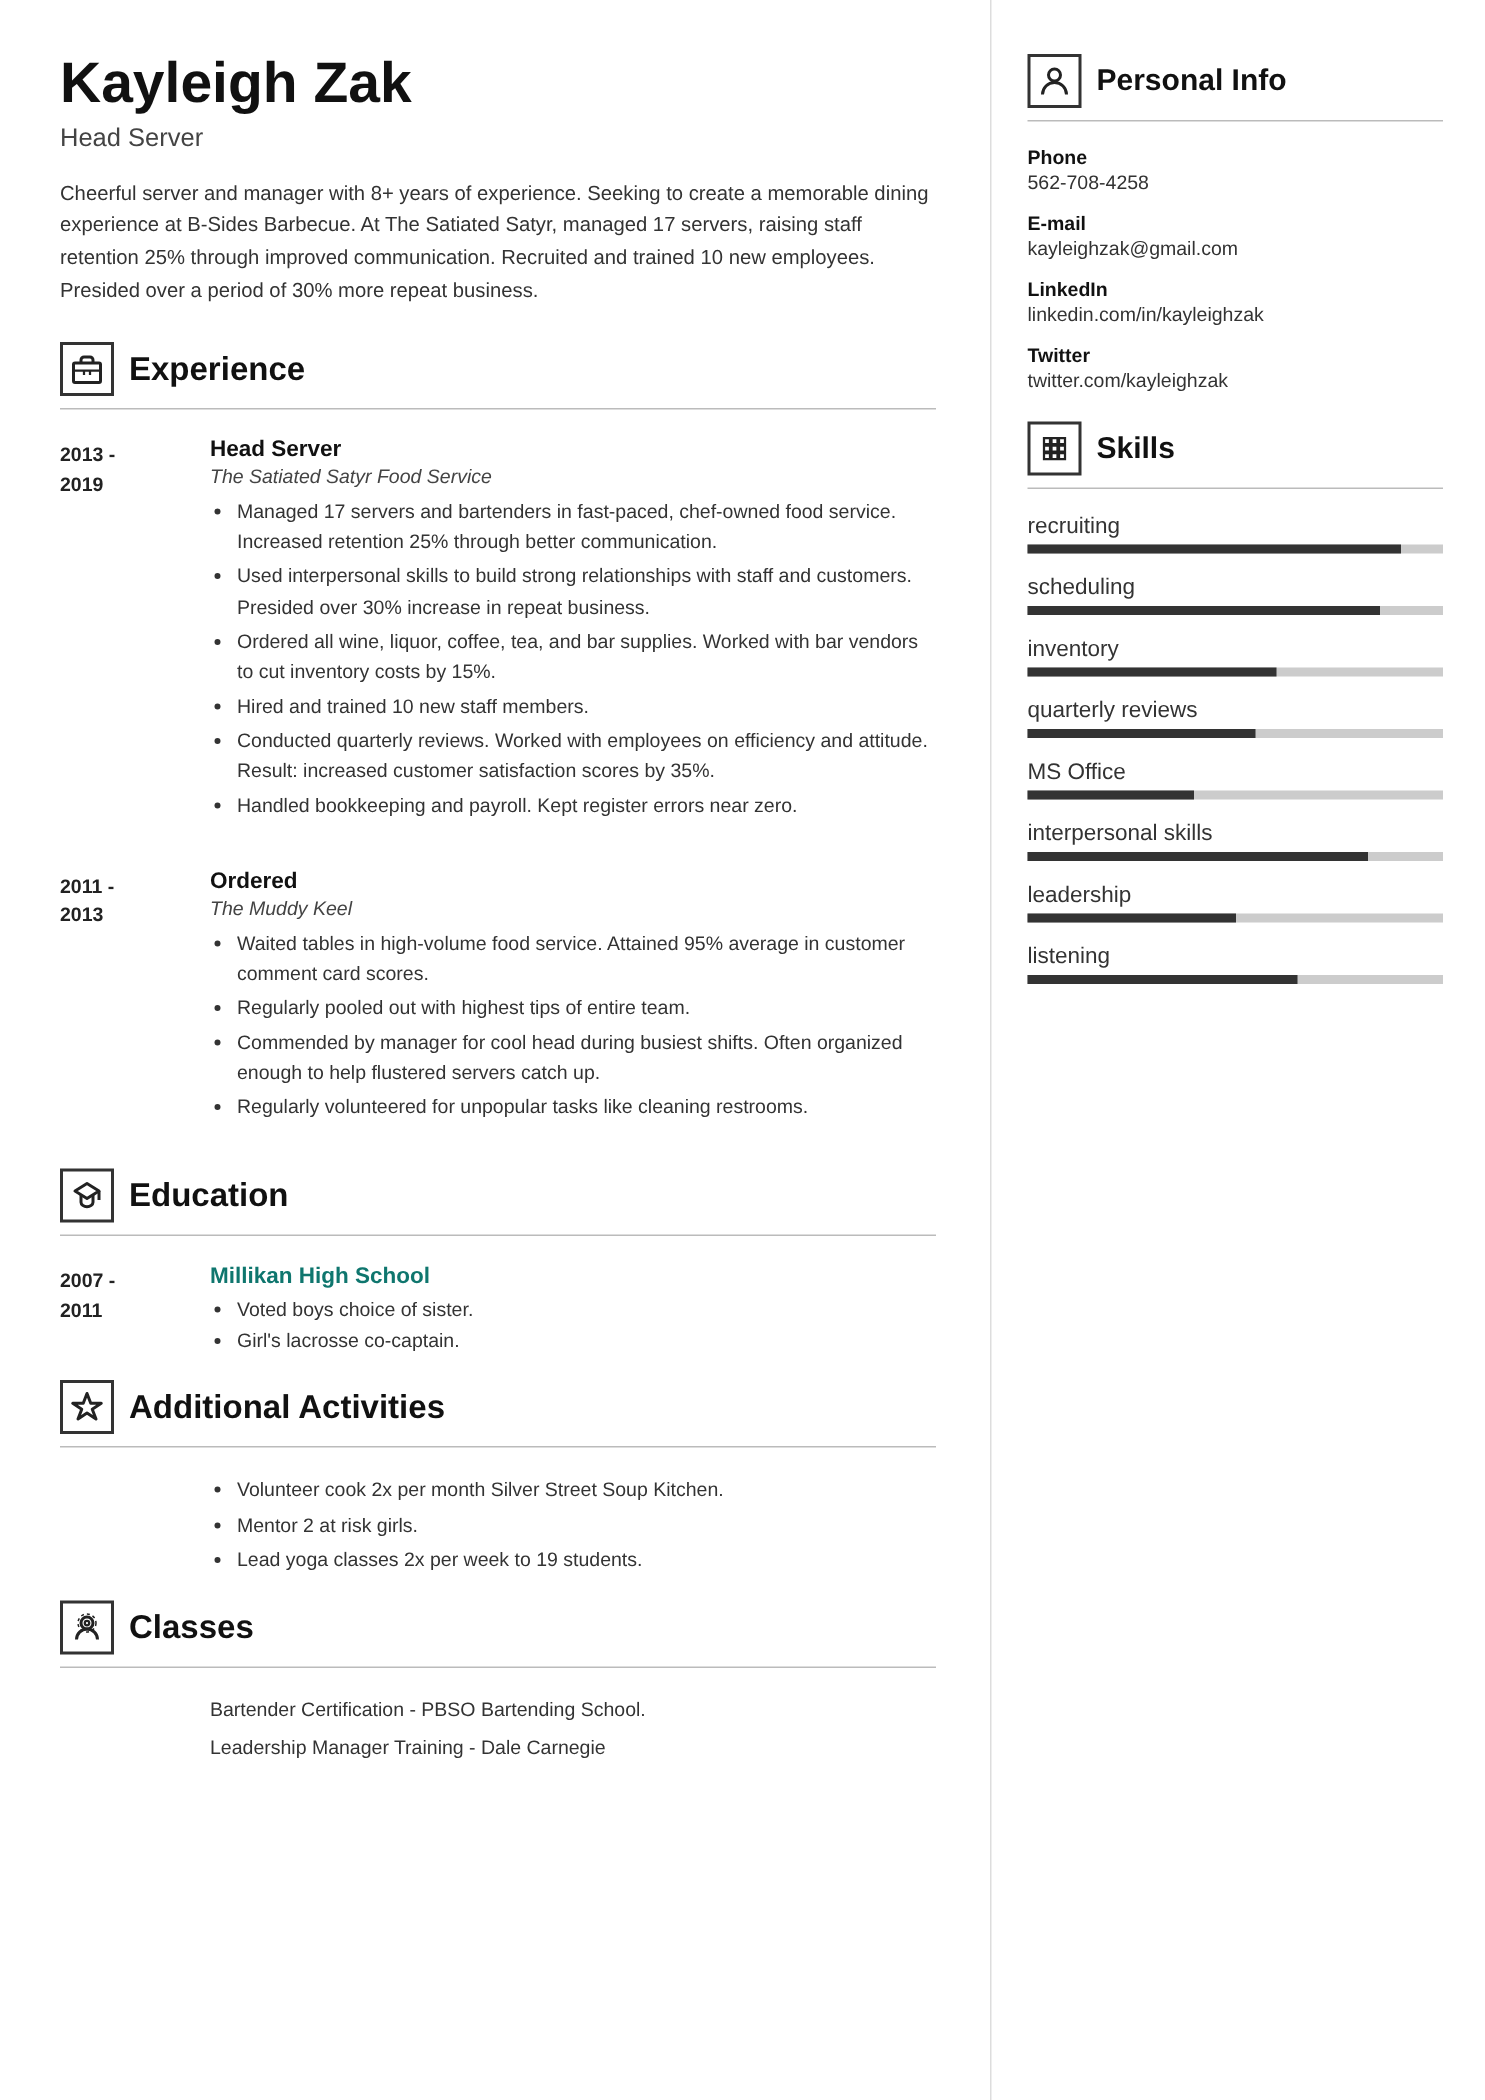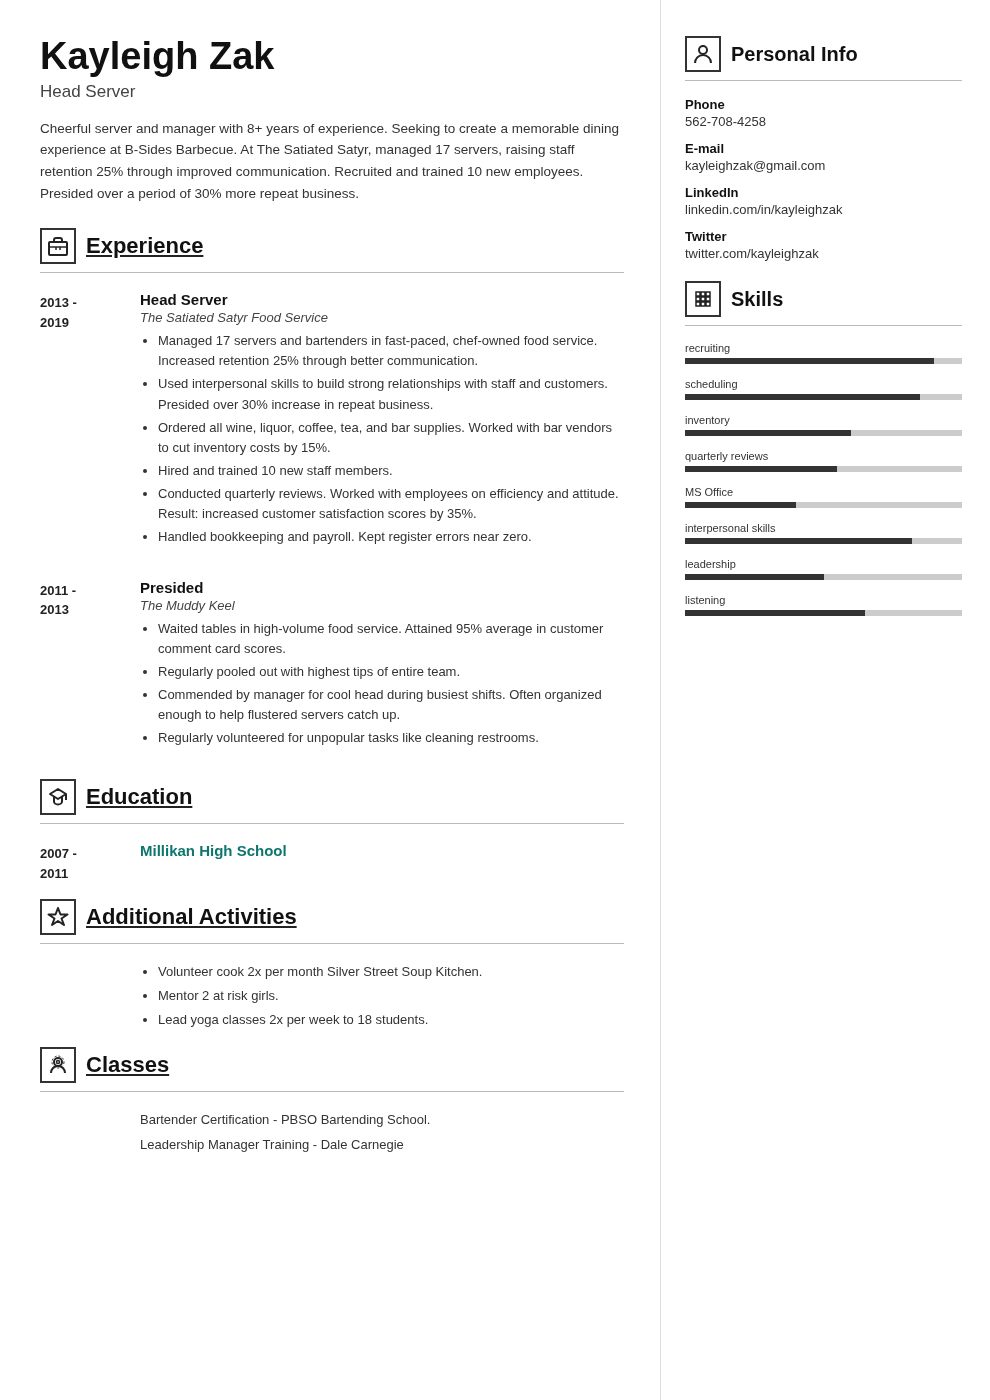--- a/index.html
+++ b/index.html
@@ -45,21 +45,20 @@
       line-height: 1.6;
       margin-bottom: 24px;
     }
 
     
     .section-header {
       display: flex;
       align-items: center;
       gap: 10px;
       margin-bottom: 8px;
-      text-decoration: underline;
     }
     .section-icon {
       width: 36px;
       height: 36px;
       border: 2.5px solid #333;
       display: flex;
       align-items: center;
       justify-content: center;
       font-size: 18px;
       flex-shrink: 0;
@@ -208,21 +207,21 @@
       margin-bottom: 2px;
     }
     .info-value {
       font-size: 13px;
       color: #333;
       margin-bottom: 12px;
     }
 
     
     .skill-name {
-      font-size: 11px;
+      font-size: 15px;
       color: #333;
       margin-bottom: 4px;
     }
     .skill-bar-bg {
       width: 100%;
       height: 6px;
       background: #ccc;
       margin-bottom: 14px;
       position: relative;
     }
@@ -282,21 +281,21 @@
           </ul>
         </div>
       </div>
 
       <div class="exp-item">
         <div class="exp-dates">
           <span>2011 -</span><br>
           <span>2013</span>
         </div>
         <div class="exp-content">
-          <div class="exp-job-title">Presided</div>
+          <div class="exp-job-title">Ordered</div>
           <div class="exp-company">The Muddy Keel</div>
           <ul class="exp-bullets">
             <li>Waited tables in high-volume food service. Attained 95% average in customer comment card scores.</li>
             <li>Regularly pooled out with highest tips of entire team.</li>
             <li>Commended by manager for cool head during busiest shifts. Often organized enough to help flustered servers catch up.</li>
             <li>Regularly volunteered for unpopular tasks like cleaning restrooms.</li>
           </ul>
         </div>
       </div>
     </div>
@@ -314,38 +313,42 @@
     <hr class="section-divider">
 
     <div>
       <div class="edu-item">
         <div class="edu-dates">
           <span>2007 -</span><br>
           <span>2011</span>
         </div>
         <div class="edu-content">
           <div class="edu-school">Millikan High School</div>
+          <ul class="edu-bullets">
+            <li>Voted boys choice of sister.</li>
+            <li>Girl's lacrosse co-captain.</li>
+          </ul>
         </div>
       </div>
     </div>
 
     <div class="section-header">
       <div class="section-icon">
         <svg width="22" height="22" viewBox="0 0 22 22" fill="none" xmlns="http://www.w3.org/2000/svg">
           <polygon points="11,2 13.5,8.5 20.5,8.5 14.5,12.5 17,19 11,15 5,19 7.5,12.5 1.5,8.5 8.5,8.5" stroke="#222" stroke-width="2" fill="none" stroke-linejoin="round"></polygon>
         </svg>
       </div>
       <span class="section-title">Additional Activities</span>
     </div>
     <hr class="section-divider">
 
     <ul class="activities-bullets">
       <li>Volunteer cook 2x per month Silver Street Soup Kitchen.</li>
       <li>Mentor 2 at risk girls.</li>
-      <li>Lead yoga classes 2x per week to 18 students.</li>
+      <li>Lead yoga classes 2x per week to 19 students.</li>
     </ul>
 
     <div class="section-header">
       <div class="section-icon">
         <svg width="22" height="22" viewBox="0 0 22 22" fill="none" xmlns="http://www.w3.org/2000/svg">
           <circle cx="11" cy="8" r="4" stroke="#222" stroke-width="2" fill="none"></circle>
           <circle cx="11" cy="8" r="1.5" stroke="#222" stroke-width="1.5" fill="none"></circle>
           <path d="M4 19c0-3.87 3.13-7 7-7h0c3.87 0 7 3.13 7 7" stroke="#222" stroke-width="2" fill="none"></path>
           <circle cx="11" cy="8" r="6" stroke="#222" stroke-width="1" fill="none" stroke-dasharray="2,2"></circle>
         </svg>

